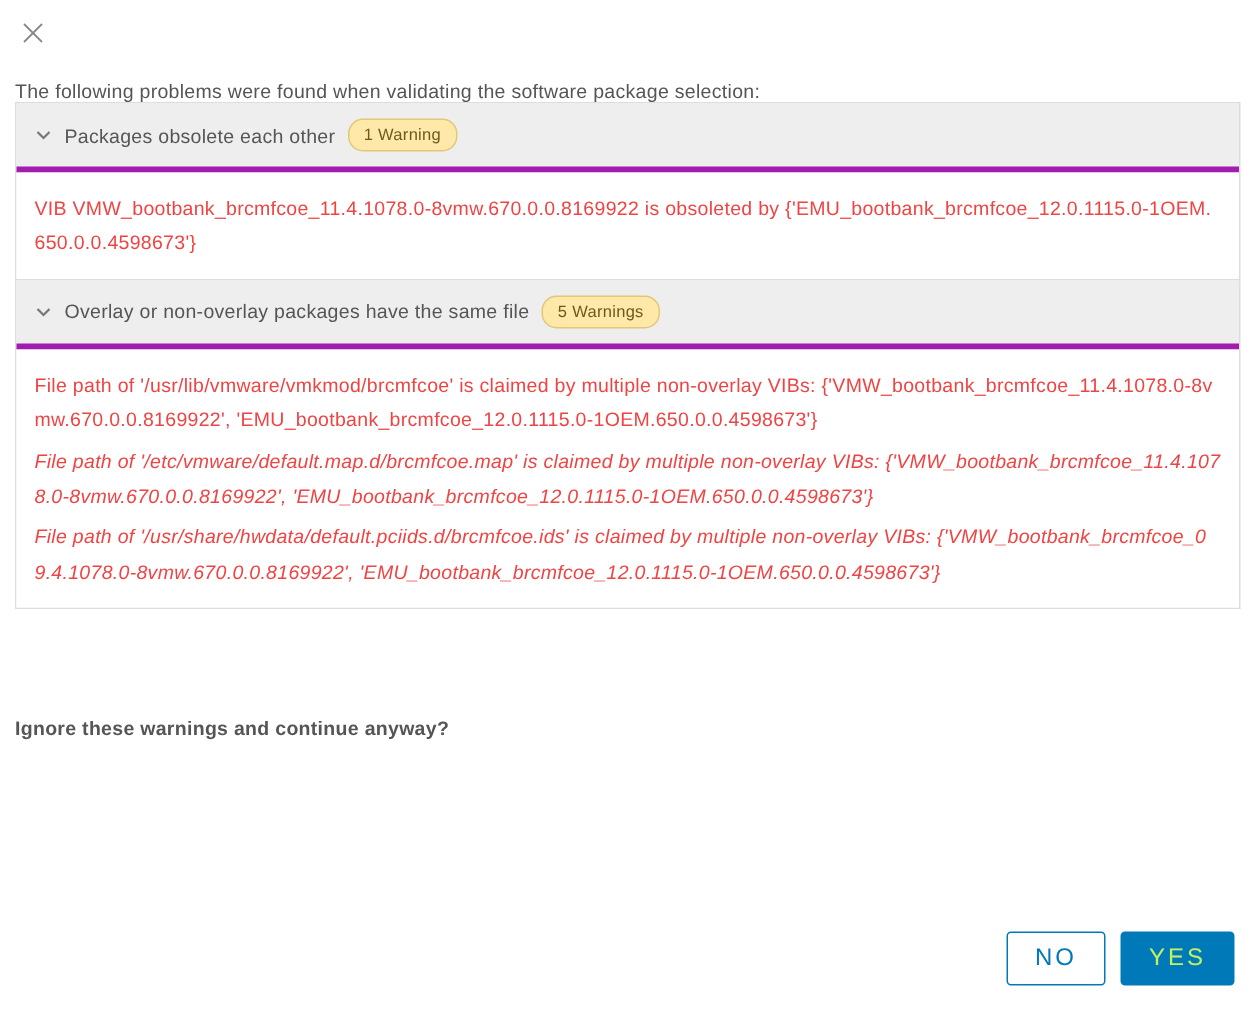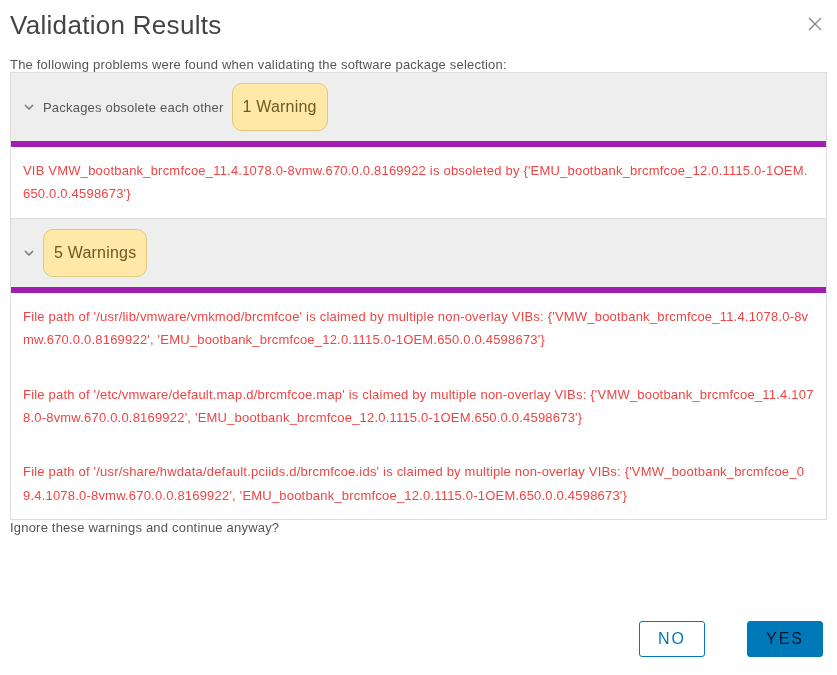--- a/index.html
+++ b/index.html
@@ -51,59 +51,62 @@
     .panel + .panel {
       border-top: none;
     }
     .panel-header {
       background: #eeeeee;
       padding: 10px 12px;
       display: flex;
       align-items: center;
       gap: 8px;
       cursor: pointer;
-      border-bottom: 6px solid #a21caf;
+      border-bottom: 4px solid #a21caf;
     }
     .panel-header .chevron {
       width: 12px;
       height: 12px;
       flex-shrink: 0;
     }
     .panel-header-title {
       font-size: 13px;
       color: #555;
       letter-spacing: 0.2px;
     }
     .badge {
       background: #ffe8a8;
       border: 1px solid #e0c878;
       color: #6b5a1f;
-      font-size: 16px;
-      padding: 14px 10px;
+      font-size: 11px;
+      padding: 4px 10px;
       border-radius: 10px;
       letter-spacing: 0.2px;
     }
     .panel-body {
       padding: 12px;
       background: #fff;
     }
     .warning-item {
       font-size: 13px;
       color: #ef4444;
       line-height: 1.8;
       letter-spacing: 0.2px;
       word-break: break-all;
     }
     .warning-item + .warning-item {
-      margin-top: 31px;
+      margin-top: 4px;
+      font-style: italic;
     }
     .footer-question {
       font-size: 13px;
       color: #555;
+      margin-top: 72px;
       letter-spacing: 0.2px;
+      font-weight: bold;
     }
     .footer-buttons {
       position: absolute;
       bottom: 18px;
       right: 14px;
       display: flex;
       gap: 10px;
     }
     .btn {
       font-size: 16px;
@@ -114,29 +117,27 @@
       font-weight: 400;
     }
     .btn-no {
       background: #fff;
       border: 1px solid #0079b8;
       color: #0079b8;
     }
     .btn-yes {
       background: #0079b8;
       border: 1px solid #0079b8;
-      color: #0f172a;
-      margin-left: 32px;
+      color: #bef264;
     }
   </style>
 </head>
 <body>
 
 <div class="dialog-header">
-  <h1 class="dialog-title">Validation Results</h1>
   <button class="close-btn">
     <svg viewBox="0 0 16 16" stroke="currentColor" stroke-width="1.2" fill="none">
       <line x1="2" y1="2" x2="14" y2="14"></line>
       <line x1="14" y1="2" x2="2" y2="14"></line>
     </svg>
   </button>
 </div>
 
 <p class="description">The following problems were found when validating the software package selection:</p>
 
@@ -151,20 +152,21 @@
   <div class="panel-body">
     <div class="warning-item">VIB VMW_bootbank_brcmfcoe_11.4.1078.0-8vmw.670.0.0.8169922 is obsoleted by {'EMU_bootbank_brcmfcoe_12.0.1115.0-1OEM.650.0.0.4598673'}</div>
   </div>
 </div>
 
 <div class="panel">
   <div class="panel-header">
     <svg class="chevron" viewBox="0 0 12 12" fill="none" stroke="#777" stroke-width="1.5">
       <polyline points="2,4 6,8 10,4"></polyline>
     </svg>
+    <span class="panel-header-title">Overlay or non-overlay packages have the same file</span>
     <span class="badge">5 Warnings</span>
   </div>
   <div class="panel-body">
     <div class="warning-item">File path of '/usr/lib/vmware/vmkmod/brcmfcoe' is claimed by multiple non-overlay VIBs: {'VMW_bootbank_brcmfcoe_11.4.1078.0-8vmw.670.0.0.8169922', 'EMU_bootbank_brcmfcoe_12.0.1115.0-1OEM.650.0.0.4598673'}</div>
     <div class="warning-item">File path of '/etc/vmware/default.map.d/brcmfcoe.map' is claimed by multiple non-overlay VIBs: {'VMW_bootbank_brcmfcoe_11.4.1078.0-8vmw.670.0.0.8169922', 'EMU_bootbank_brcmfcoe_12.0.1115.0-1OEM.650.0.0.4598673'}</div>
     <div class="warning-item">File path of '/usr/share/hwdata/default.pciids.d/brcmfcoe.ids' is claimed by multiple non-overlay VIBs: {'VMW_bootbank_brcmfcoe_09.4.1078.0-8vmw.670.0.0.8169922', 'EMU_bootbank_brcmfcoe_12.0.1115.0-1OEM.650.0.0.4598673'}</div>
   </div>
 </div>
 
 <p class="footer-question">Ignore these warnings and continue anyway?</p>

